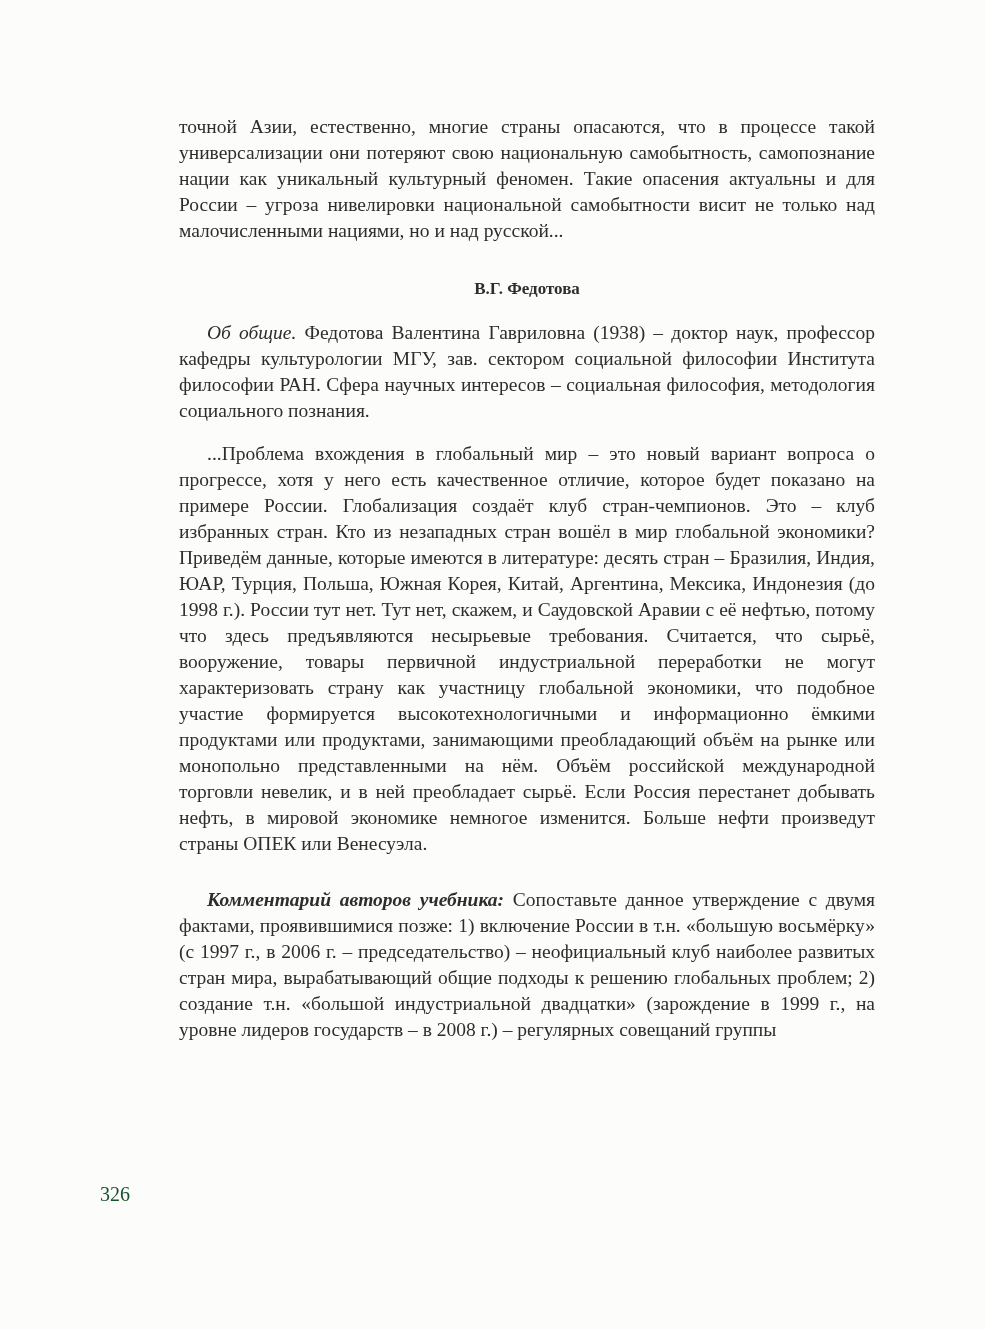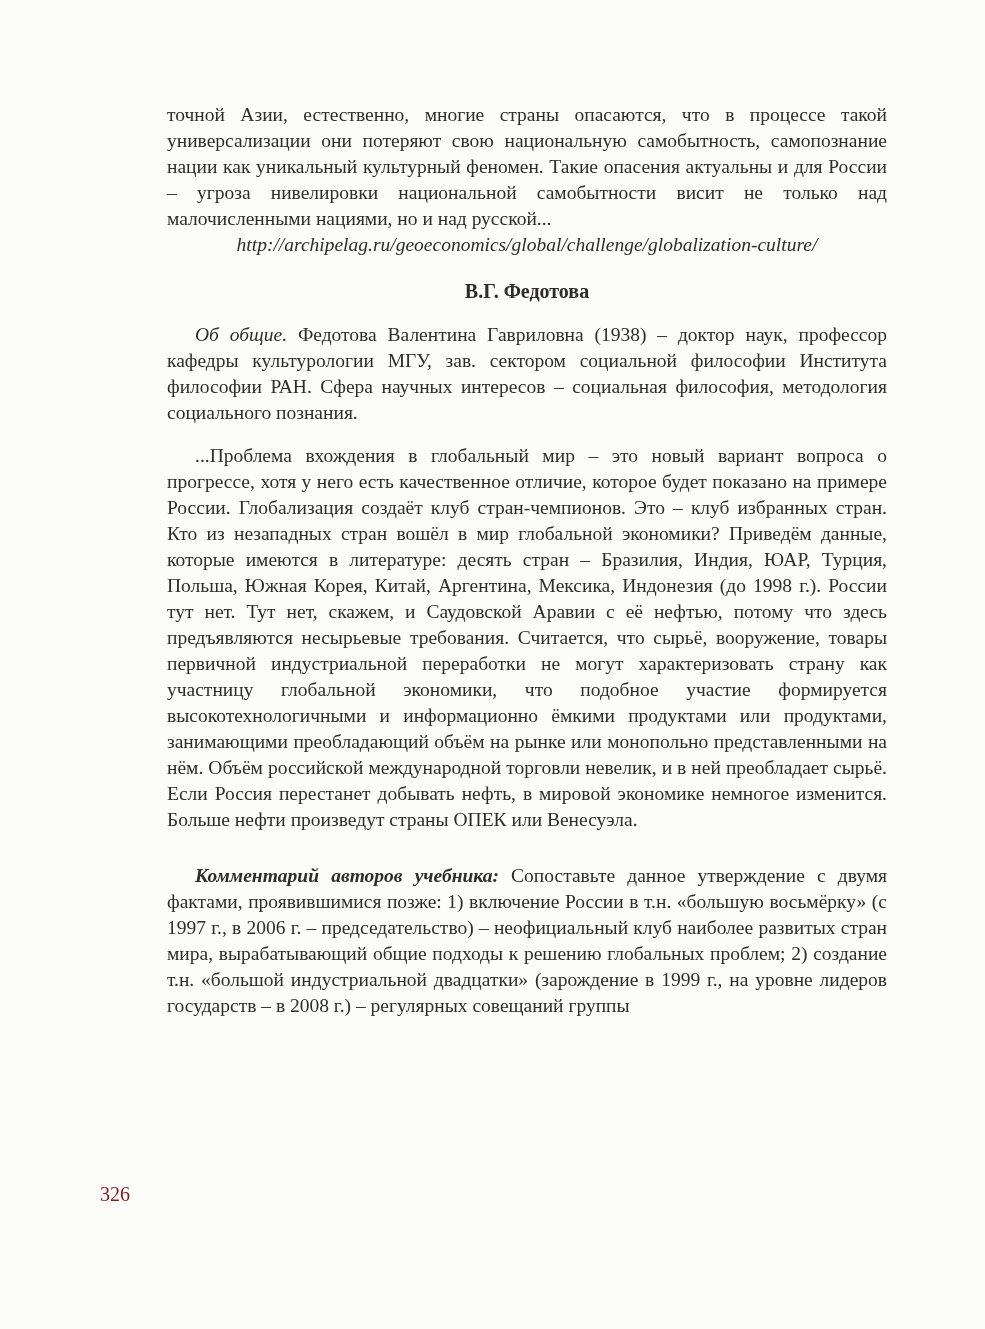--- a/index.html
+++ b/index.html
@@ -19,70 +19,69 @@
   .text-column {
     position: absolute;
     left: 167px;
     top: 102px;
     width: 720px;
     font-size: 19.5px;
     line-height: 26px;
     text-align: justify;
     hyphens: auto;
   }
-  p { margin: 0; }
+  p { margin: 12px; }
   .para { text-indent: 28px; }
   .no-indent { text-indent: 0; }
   .attribution {
     font-style: italic;
     text-indent: 150px;
   }
   .url-line {
     font-style: italic;
     text-align: center;
     text-indent: 0;
   }
   .heading {
     font-weight: bold;
     font-style: normal;
     text-align: center;
     text-indent: 0;
-    font-size: 20px;
-    margin: 20px 0 18px 0;
+    font-size: 17px;
+    margin: 32px 0 18px 0;
   }
   .about-para { margin-top: 0; }
   .main-para { margin-top: 17px; }
   .italic { font-style: italic; }
   .bold-italic { font-weight: bold; font-style: italic; }
   .citation {
     font-style: italic;
     text-align: right;
     text-indent: 0;
   }
   .comment-para { margin-top: 30px; }
   .page-number {
     position: absolute;
     left: 100px;
     top: 1183px;
     font-size: 20px;
     font-family: "Liberation Serif", "DejaVu Serif", serif;
-    color: #7f1d1d;
+    color: #14532d;
   }
 </style>
 </head>
 <body>
 
 <div class="page">
 
   <div class="text-column">
 
     <p class="para no-indent">точной Азии, естественно, многие страны опасаются, что в процессе такой универсализации они потеряют свою национальную самобытность, самопознание нации как уникальный культурный феномен. Такие опасения актуальны и для России – угроза нивелировки национальной самобытности висит не только над малочисленными нациями, но и над русской...</p>
 
 
-    <p class="url-line">http://archipelag.ru/geoeconomics/global/challenge/globalization-culture/</p>
 
     <p class="heading">В.Г. Федотова</p>
 
     <p class="para about-para"><span class="italic">Об общие.</span> <span>Федотова Валентина Гавриловна (1938) – доктор наук, профессор кафедры культурологии МГУ, зав. сектором социальной философии Института философии РАН. Сфера научных интересов – социальная философия, методология социального познания.</span></p>
 
     <p class="para main-para">...Проблема вхождения в глобальный мир – это новый вариант вопроса о прогрессе, хотя у него есть качественное отличие, которое будет показано на примере России. Глобализация создаёт клуб стран-чемпионов. Это – клуб избранных стран. Кто из незападных стран вошёл в мир глобальной экономики? Приведём данные, которые имеются в литературе: десять стран – Бразилия, Индия, ЮАР, Турция, Польша, Южная Корея, Китай, Аргентина, Мексика, Индонезия (до 1998 г.). России тут нет. Тут нет, скажем, и Саудовской Аравии с её нефтью, потому что здесь предъявляются несырьевые требования. Считается, что сырьё, вооружение, товары первичной индустриальной переработки не могут характеризовать страну как участницу глобальной экономики, что подобное участие формируется высокотехнологичными и информационно ёмкими продуктами или продуктами, занимающими преобладающий объём на рынке или монопольно представленными на нём. Объём российской международной торговли невелик, и в ней преобладает сырьё. Если Россия перестанет добывать нефть, в мировой экономике немногое изменится. Больше нефти произведут страны ОПЕК или Венесуэла.</p>
 
 
 
     <p class="para comment-para"><span class="bold-italic">Комментарий авторов учебника:</span> <span>Сопоставьте данное утверждение с двумя фактами, проявившимися позже: 1) включение России в т.н. «большую восьмёрку» (с 1997 г., в 2006 г. – председательство) – неофициальный клуб наиболее развитых стран мира, вырабатывающий общие подходы к решению глобальных проблем; 2) создание т.н. «большой индустриальной двадцатки» (зарождение в 1999 г., на уровне лидеров государств – в 2008 г.) – регулярных совещаний группы</span></p>

